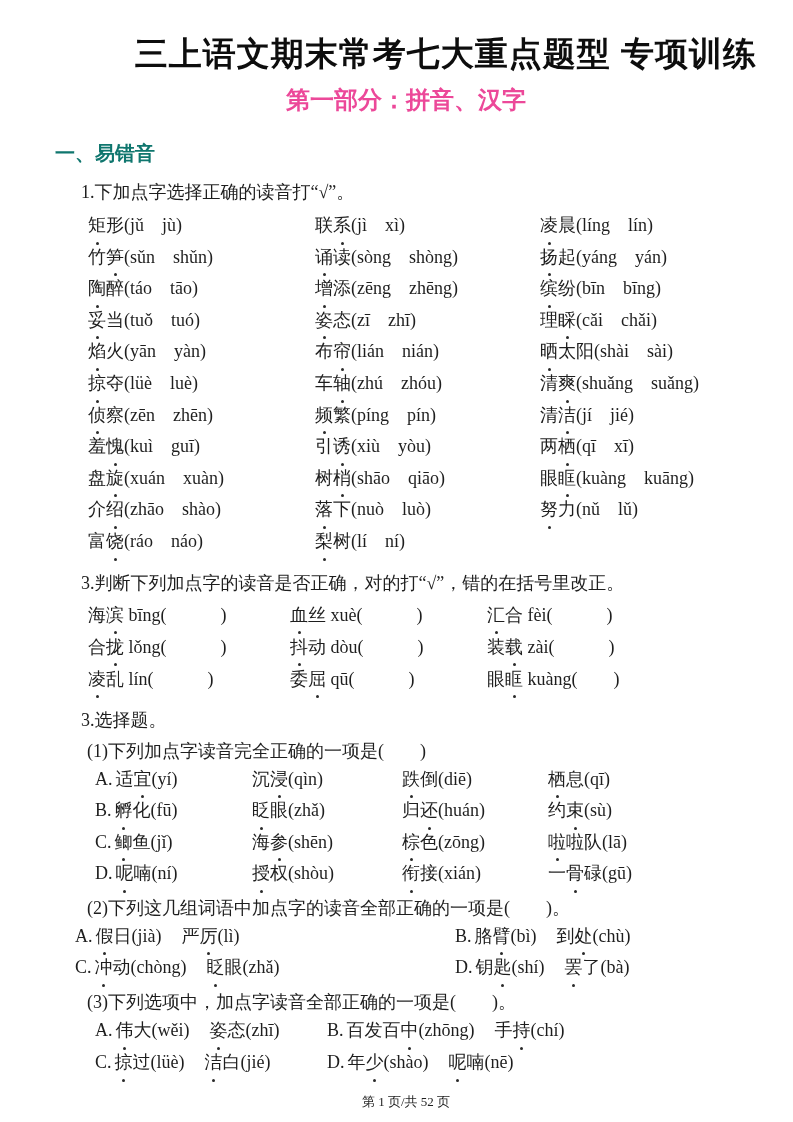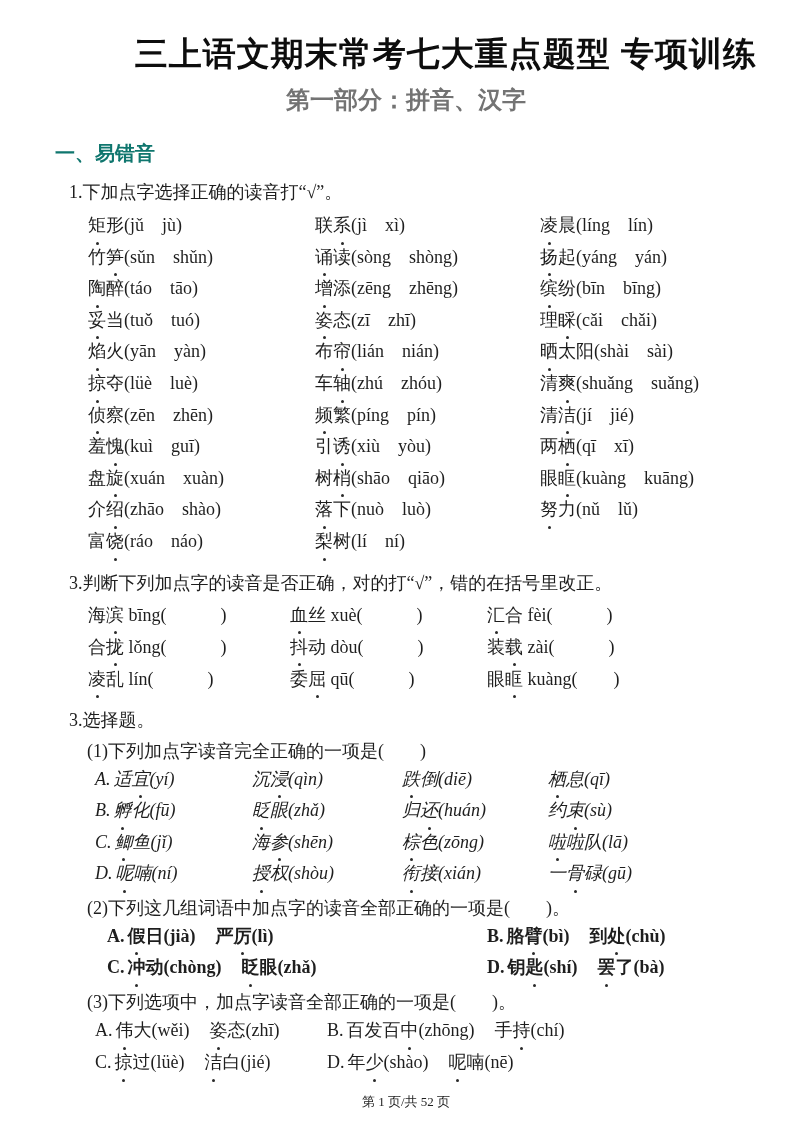--- a/index.html
+++ b/index.html
@@ -21,33 +21,33 @@
     text-align: right;
     margin: 6px 0 0 0;
     color: #0d0d0d;
   }
   .doc-subtitle {
     font-family: "Liberation Sans", "DejaVu Sans", sans-serif;
     font-weight: bold;
     font-size: 24px;
     text-align: center;
     margin: 7px 0 0 0;
-    color: #737373;
+    color: #ec4899;
   }
   .section-heading {
     font-family: "Liberation Sans", "DejaVu Sans", sans-serif;
     font-weight: bold;
     font-size: 20px;
     margin: 24px 0 0 0;
     color: #0f766e;
   }
   .prompt {
     font-size: 18px;
     line-height: 26px;
-    margin: 12px 0 0 14px;
+    margin: 12px 0 0 26px;
     white-space: pre-wrap;
   }
   .sub-prompt {
     font-size: 18px;
     line-height: 26px;
     margin: 5px 0 0 32px;
     white-space: pre-wrap;
   }
 
   .q1-grid { margin: 5px 0 0 33px; }
@@ -65,29 +65,27 @@
     line-height: 32px;
   }
   .cell { white-space: pre-wrap; }
 
   .s1-row {
     display: grid;
     grid-template-columns: 157px 150px 146px auto;
     margin-left: 40px;
     font-size: 18px;
     line-height: 31.5px;
-    font-style: italic;
   }
   .s2-row {
     display: grid;
     grid-template-columns: 380px auto;
-    margin-left: 52px;
+    margin-left: 20px;
     font-size: 18px;
     line-height: 31.8px;
-    font-weight: bold;
   }
   .s3-row {
     display: grid;
     grid-template-columns: 232px auto;
     margin-left: 40px;
     font-size: 18px;
     line-height: 31.8px;
   }
   .opt-label { margin-right: 3px; }
   .isp { display: inline-block; width: 20px; }

